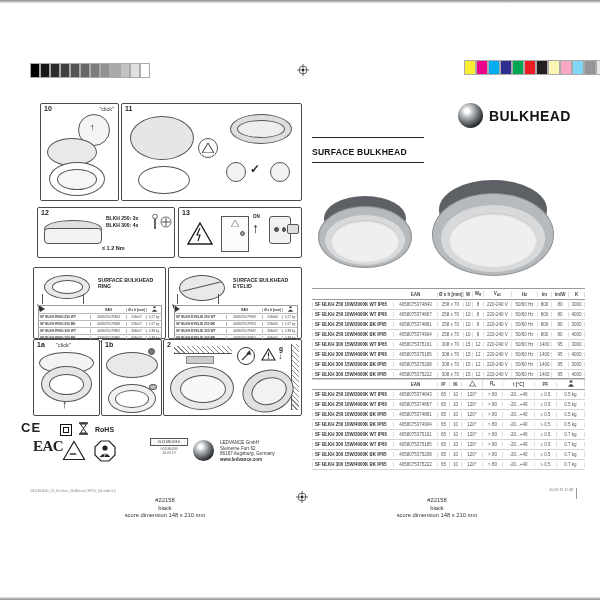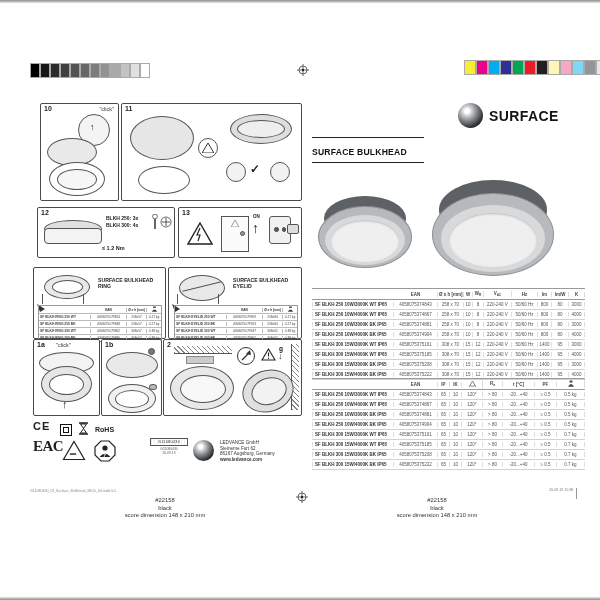--- a/index.html
+++ b/index.html
@@ -311,21 +311,21 @@
     <circle cx="7.5" cy="10.3" r="0.7" fill="#222"></circle>
   </svg>
   <span style="position:absolute;left:115px;top:5px;font-size:6.5px;font-weight:bold;">g</span>
   <span style="position:absolute;left:114px;top:11px;font-size:9px;font-weight:bold;">↓</span>
   <div class="abs hatch" style="right:2px;top:4px;width:7px;height:66px;border-left:0.9px solid #555;"></div>
   <div class="ell" style="left:78px;top:30px;width:50px;height:40px;background:#e0e0e0;transform:rotate(-18deg);">
     <div class="ell" style="left:8px;top:7px;width:34px;height:25px;background:#f2f2f2;"></div>
   </div>
 </div>
 
-<span class="abs" style="left:33px;top:420px;font-size:11px;font-weight:bold;letter-spacing:1px;">CE</span>
+<span class="abs" style="left:21px;top:420px;font-size:13px;font-weight:bold;letter-spacing:1px;">CE</span>
 <div class="abs" style="left:60px;top:424px;width:10px;height:10px;border:1.2px solid #111;display:flex;align-items:center;justify-content:center;">
   <div style="width:4px;height:4px;border:1.1px solid #111;"></div>
 </div>
 <svg width="11" height="13" style="position:absolute;left:78px;top:422px;">
   <line x1="1" y1="1" x2="10" y2="1" stroke="#111" stroke-width="1.4"></line>
   <line x1="1" y1="12" x2="10" y2="12" stroke="#111" stroke-width="1.4"></line>
   <path d="M2.5 2 L8.5 2 L5.5 6.5 L8.5 11 L2.5 11 L5.5 6.5 Z" fill="none" stroke="#111" stroke-width="0.9"></path>
 </svg>
 <span class="abs" style="left:95px;top:426px;font-size:7px;font-weight:bold;">RoHS</span>
 <span class="abs" style="left:33px;top:438px;font-size:15px;font-weight:bold;letter-spacing:-0.5px;font-family:'Liberation Serif',serif;">EAC</span>
@@ -348,21 +348,21 @@
 
 <div class="abs sphere" style="left:193px;top:440px;width:21px;height:21px;"></div>
 <div class="abs" style="left:220px;top:440px;font-size:4.6px;line-height:5.6px;color:#333;">
   <div>LEDVANCE GmbH</div>
   <div>Steinerne Furt 62</div>
   <div>86167 Augsburg, Germany</div>
   <div style="font-weight:bold;">www.ledvance.com</div>
 </div>
 
 <div class="abs sphere" style="left:458px;top:103px;width:25px;height:25px;"></div>
-<span class="abs" style="left:489px;top:108px;font-size:14px;font-weight:bold;letter-spacing:0.4px;color:#141414;">SURFACE</span>
+<span class="abs" style="left:489px;top:108px;font-size:14px;font-weight:bold;letter-spacing:0.4px;color:#141414;">BULKHEAD</span>
 
 <div class="abs" style="left:312px;top:137px;width:112px;border-top:1px solid #222;border-bottom:1px solid #222;padding:3px 0;">
   <span style="font-size:8.6px;font-weight:bold;letter-spacing:0.2px;color:#111;">SURFACE BULKHEAD</span>
 </div>
 
 <div class="abs" style="left:318px;top:196px;width:94px;height:72px;">
   <div class="abs" style="left:6%;top:0;width:88%;height:62%;background:#5d6165;border-radius:50%;"></div>
   <div class="abs" style="left:0;top:14%;width:100%;height:86%;background:#b7babd;border-radius:50%;border:1px solid #8e9194;box-sizing:border-box;"></div>
   <div class="abs" style="left:7%;top:26%;width:86%;height:70%;background:#d7d9db;border-radius:50%;"></div>
   <div class="abs" style="left:14%;top:34%;width:72%;height:57%;background:#efefef;border-radius:50%;box-shadow:inset 0 1px 2px #bbb;"></div>

